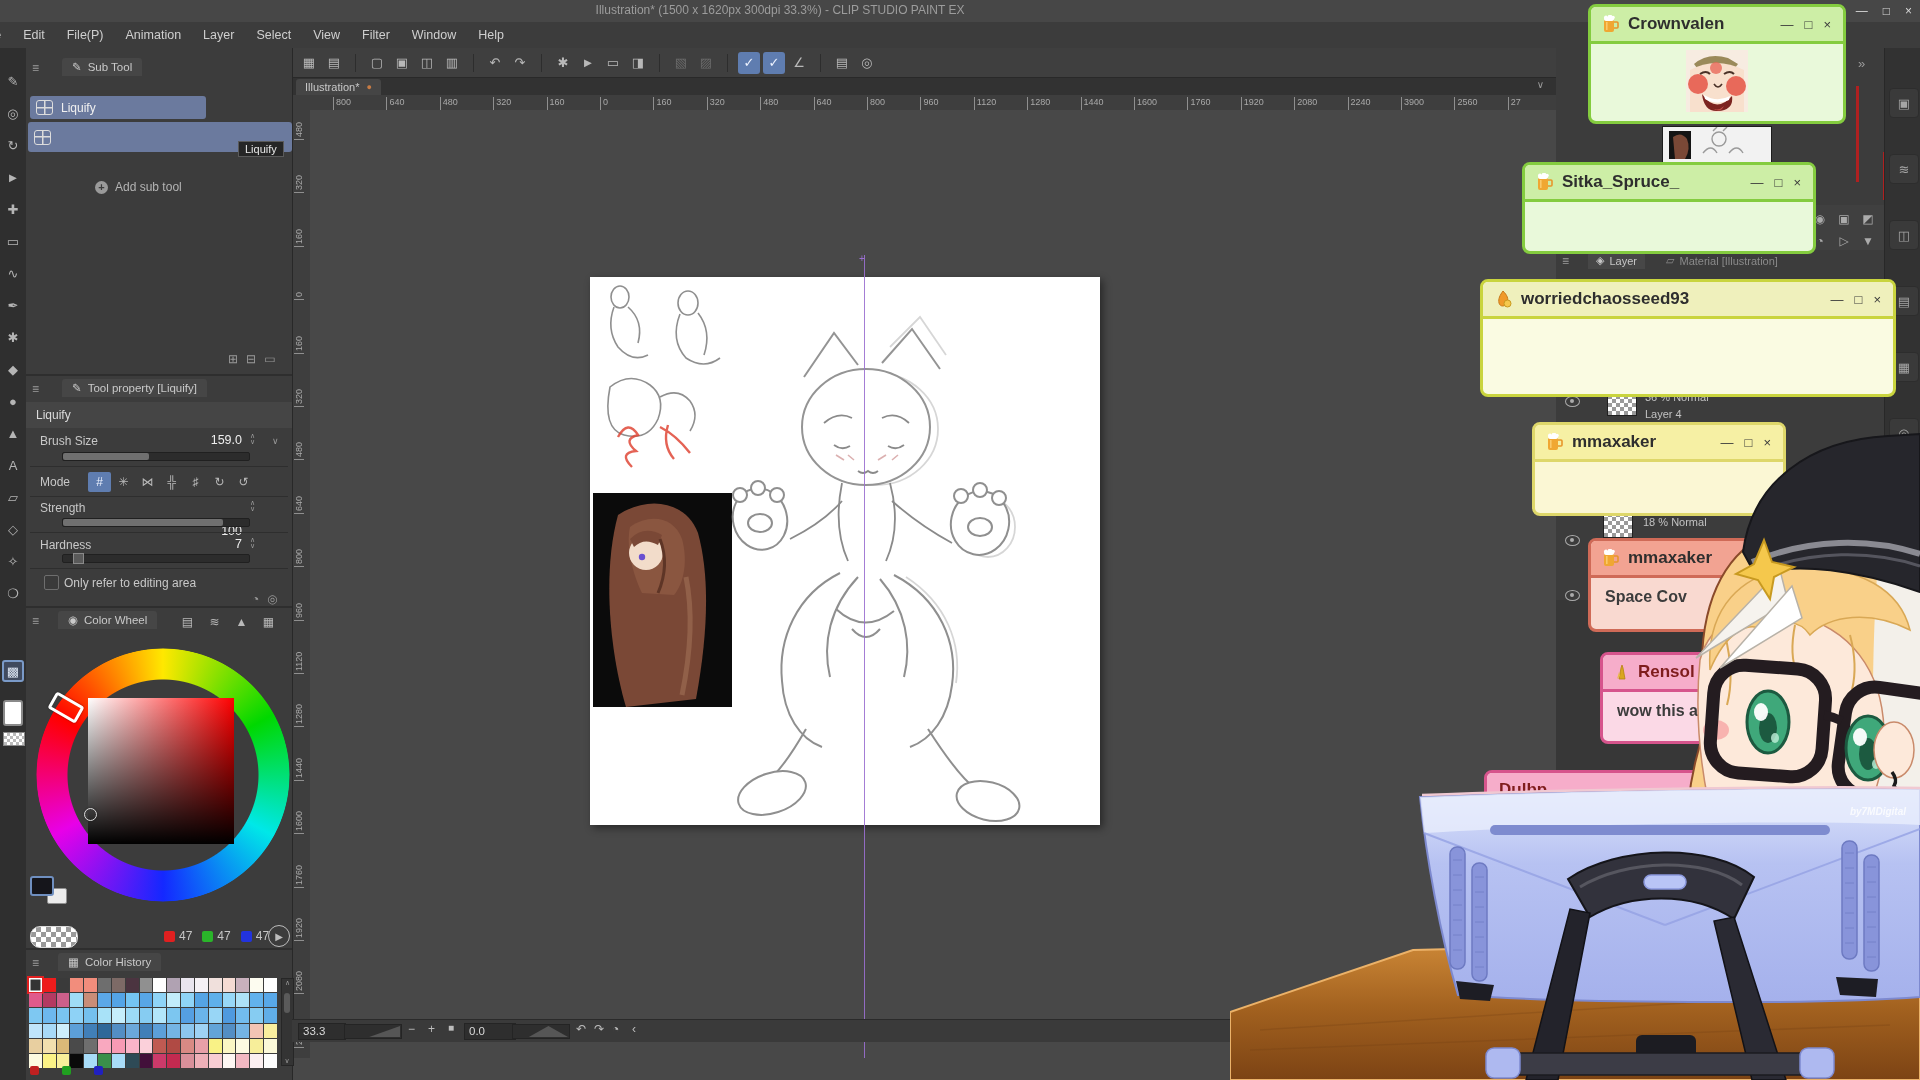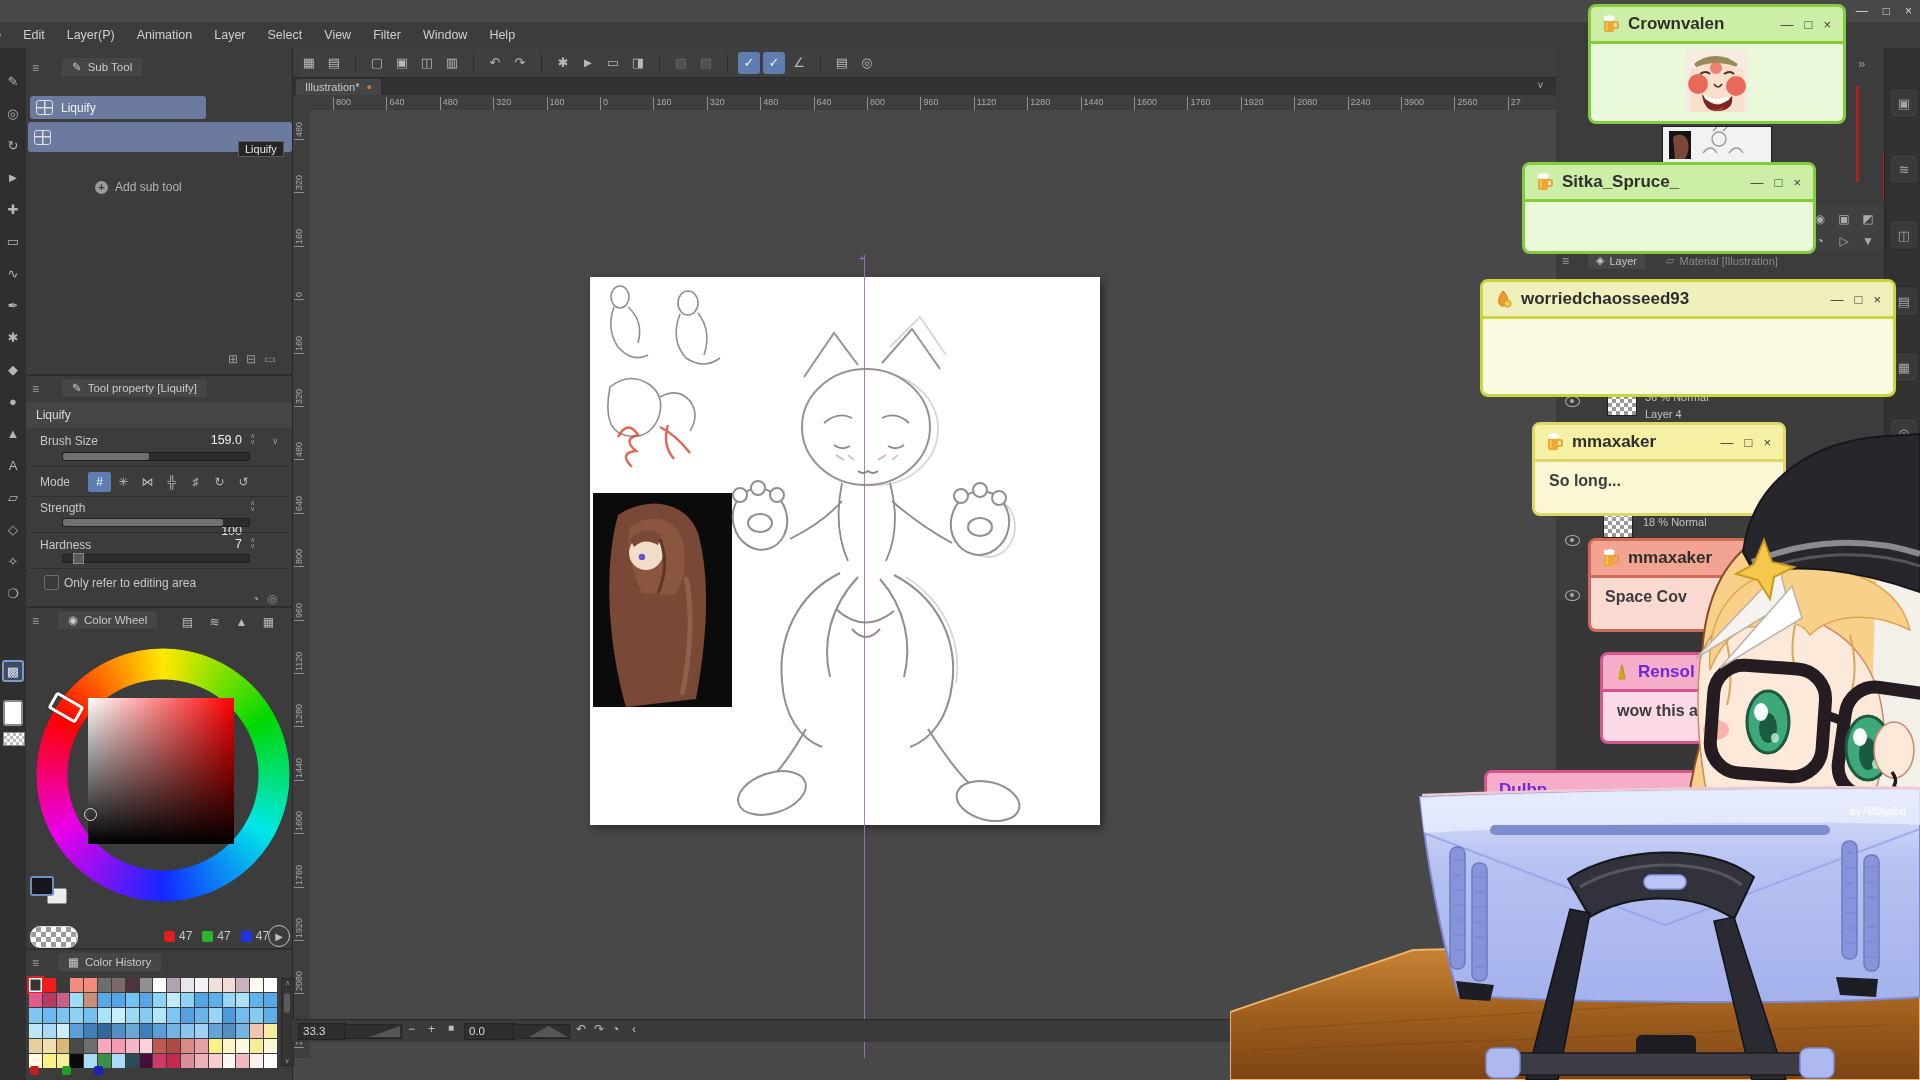--- a/index.html
+++ b/index.html
@@ -105,38 +105,41 @@
   .chat.green{border:3px solid #84cc3f;background:#e9f9da;}
   .chat.green .chat-head{background:#cdeea6;border-bottom:3px solid #84cc3f;}
   .chat.yg{border:3px solid #c9d43e;background:#fafbe2;}
   .chat.yg .chat-head{background:#eff0bc;border-bottom:3px solid #c9d43e;}
   .chat.yellow{border:3px solid #ded76a;background:#fbf7d4;}
   .chat.yellow .chat-head{background:#f6f0a4;border-bottom:3px solid #ded76a;}
   .chat.salmon{border:3px solid #cf6a57;background:#f9d9d0;}
   .chat.salmon .chat-head{background:#f2a392;border-bottom:3px solid #cf6a57;}
   .chat.pink{border:3px solid #d6548c;background:#fbd9e6;}
   .chat.pink .chat-head{background:#f6adca;border-bottom:3px solid #d6548c;}
-  .chat.pink .chat-title{color:#6d28d9;}
+  .chat.pink .chat-title{color:#7f1d1d;}
   svg{display:block;}
 </style>
 </head>
 <body>
 
 <div id="stage">
 
+  <div class="abs titlebar">
+    <div class="abs titletext">Illustration* (1500 x 1620px 300dpi 33.3%)  - CLIP STUDIO PAINT EX</div>
+  </div>
   <div class="abs winctrl" style="right:8px;">
     <span>—</span>
     <span>□</span>
     <span>×</span>
   </div>
 
   <div class="abs menubar">
       <span class="menu-item">File</span>
       <span class="menu-item">Edit</span>
-      <span class="menu-item">Layer(P)</span>
+      <span class="menu-item">File(P)</span>
       <span class="menu-item">Animation</span>
       <span class="menu-item">Layer</span>
       <span class="menu-item">Select</span>
       <span class="menu-item">View</span>
       <span class="menu-item">Filter</span>
       <span class="menu-item">Window</span>
       <span class="menu-item">Help</span>
     </div>
   <div class="abs txt" style="left:270px;top:55px;color:#8e8e8e;"></div>
   <div class="abs" style="left:268px;top:54px;color:#8e8e8e;font-size:12px;"><span>« ‹</span></div>
@@ -743,21 +746,20 @@
           <path d="M11,7 h3 a1,1 0 0 1 1,1 v4 a1,1 0 0 1 -1,1 h-3" fill="none" stroke="#e8952a" stroke-width="1.6"></path>
           <rect x="3" y="7" width="1.6" height="8" fill="#fbc96a"></rect>
         </svg>
       <span class="chat-title">mmaxaker</span>
       <span class="chat-ctrls">
         <span>—</span>
         <span>□</span>
         <span>×</span>
       </span>
     </div>
-    <div class="chat-body">So long...</div>
   </div>
 
   <div class="chat salmon" style="left:1588px;top:538px;width:212px;height:88px;">
     <div class="chat-head">
       <svg width="16" height="18" viewBox="0 0 16 18">
           <rect x="1" y="4" width="10" height="13" rx="2" fill="#f0a732"></rect>
           <rect x="1" y="2" width="10" height="4" rx="2" fill="#fff"></rect>
           <circle cx="3" cy="2.5" r="2" fill="#fff"></circle>
           <circle cx="7" cy="1.8" r="2.2" fill="#fff"></circle>
           <circle cx="10" cy="2.6" r="1.8" fill="#fff"></circle>

